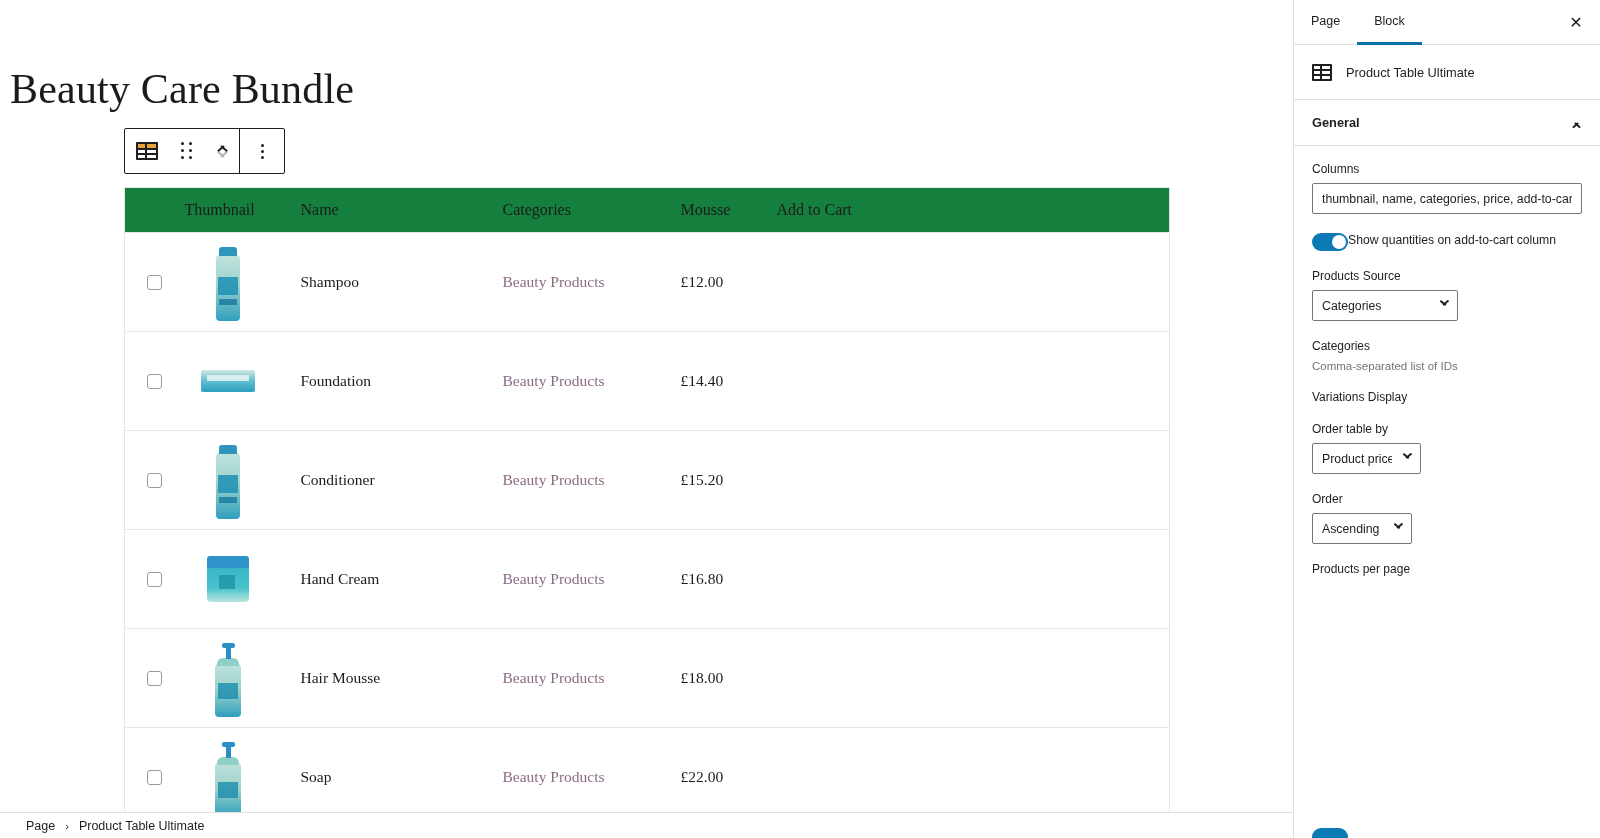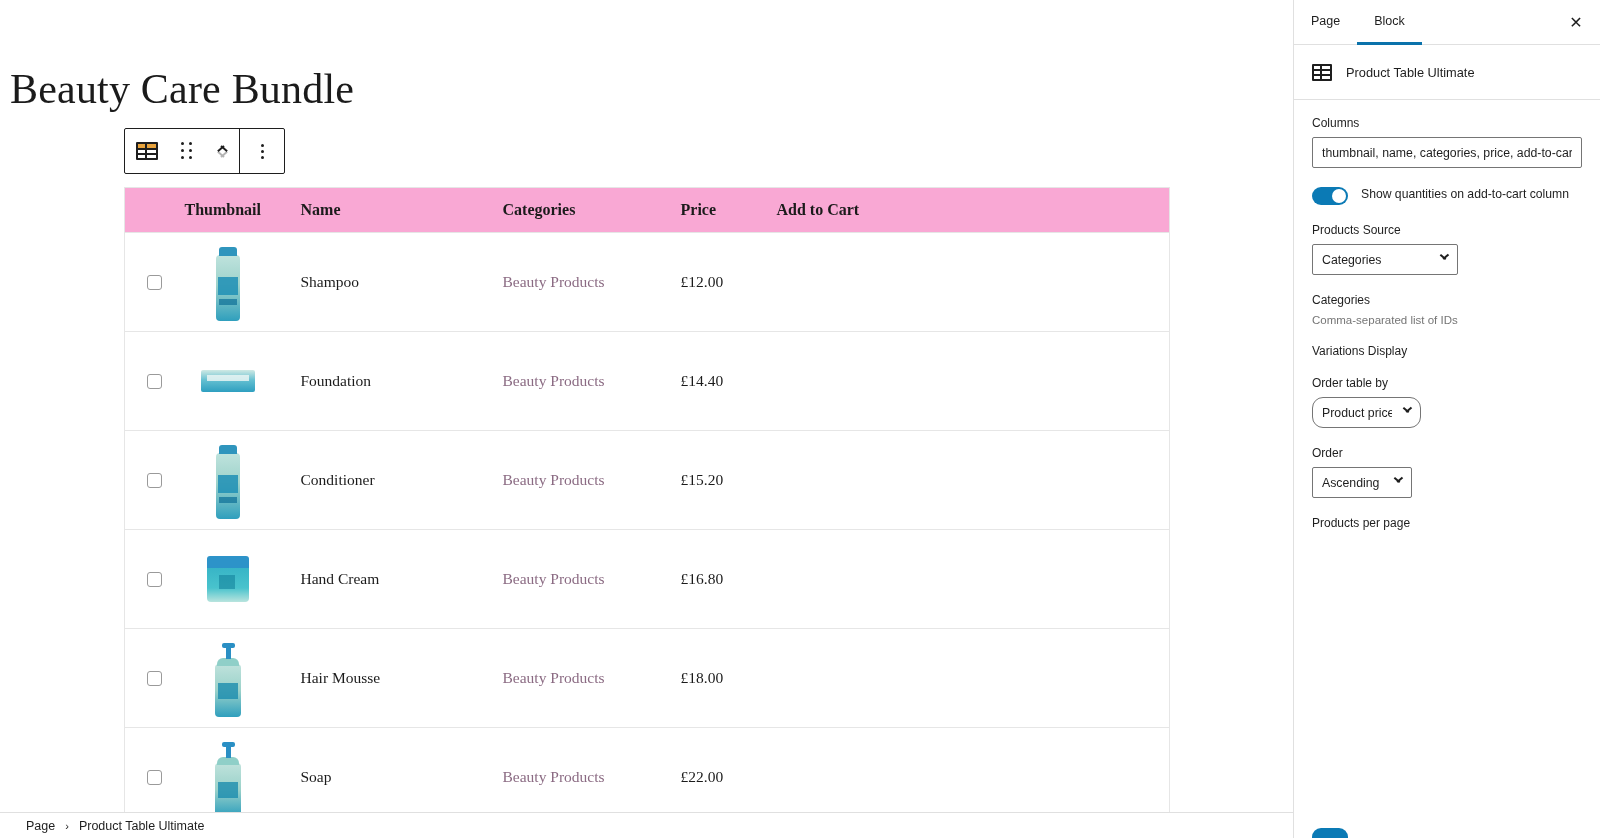--- a/index.html
+++ b/index.html
@@ -76,24 +76,24 @@
   
   .product-table {
     position: absolute; left: 124px; top: 187px;
     width: 1045px;
     border-collapse: collapse;
     font-family: "Liberation Serif", serif;
     background: #fff;
     table-layout: fixed;
   }
   .product-table th {
-    background: #f9a8d4;
+    background: #15803d;
     border-top: 1px solid #e6e6e6;
     border-bottom: 1px solid #e6e6e6;
-    font-size: 16px; font-weight: 700; color: #1b1b1b;
+    font-size: 16px; font-weight: 400; color: #1b1b1b;
     text-align: left;
     padding: 13px 12px;
     height: 42px;
   }
   .product-table th:first-child { border-left: 1px solid #e6e6e6; }
   .product-table th:last-child { border-right: 1px solid #e6e6e6; }
   .product-table td {
     border-bottom: 1px solid #e6e6e6;
     padding: 10px 12px;
     font-size: 15.5px; color: #1b1b1b;
@@ -238,21 +238,21 @@
   .sel-wrap .caret {
     position: absolute; right: 9px; top: 12px; pointer-events: none;
     width: 10px; height: 6px;
   }
   .sel-wrap .caret::before, .sel-wrap .caret::after {
     content: ""; position: absolute; top: 2px; width: 6.5px; height: 1.5px; background: #1e1e1e;
   }
   .sel-wrap .caret::before { left: 0; transform: rotate(40deg); transform-origin: right center; }
   .sel-wrap .caret::after  { right: 0; transform: rotate(-40deg); transform-origin: left center; }
 
-  .toggle-row { display: flex; align-items: flex-start; gap: 13px; margin-bottom: 18px; }
+  .toggle-row { display: flex; align-items: flex-start; margin-bottom: 18px; }
   .toggle {
     flex: none; width: 36px; height: 18px; border-radius: 9px;
     background: #0b7ab5; position: relative; cursor: pointer; margin-top: 1px;
   }
   .toggle .knob {
     position: absolute; top: 2px; right: 2px;
     width: 14px; height: 14px; border-radius: 50%; background: #fff;
   }
   .toggle-label { font-size: 12.2px; color: #1e1e1e; line-height: 1.35; }
 
@@ -309,21 +309,21 @@
         </div>
       </div>
 
       <table class="product-table">
         <thead>
           <tr>
             <th class="col-check"></th>
             <th class="col-thumb">Thumbnail</th>
             <th class="col-name">Name</th>
             <th class="col-cats">Categories</th>
-            <th class="col-price">Price</th>
+            <th class="col-price">Mousse</th>
             <th class="col-cart">Add to Cart</th>
           </tr>
         </thead>
         <tbody>
 
           <tr>
             <td class="col-check">
               <span class="row-check"></span>
             </td>
             <td class="col-thumb">
@@ -475,20 +475,24 @@
     <div class="sb-blockcard">
       <span class="icon-table-block">
         <span class="frame"></span>
         <span class="hline" style="top:5px;"></span>
         <span class="hline" style="top:10px;"></span>
         <span class="vline" style="left:8px;"></span>
       </span>
       <span class="sb-blockname">Product Table Ultimate</span>
     </div>
 
+    <div class="sb-panelhead">
+      <span class="t">General</span>
+      <span class="chev-sm up"></span>
+    </div>
 
     <div class="sb-body">
 
       <div class="field">
         <label class="field-label">Columns</label>
         <input class="txt-input" type="text" value="thumbnail, name, categories, price, add-to-cart" style="">
       </div>
 
       <div class="toggle-row">
         <span class="toggle">
@@ -512,21 +516,21 @@
         <span class="field-help">Comma-separated list of IDs</span>
       </div>
 
       <div class="field">
         <label class="field-label">Variations Display</label>
       </div>
 
       <div class="field">
         <label class="field-label">Order table by</label>
         <span class="sel-wrap">
-          <select style="width:109px;border-radius:11px;">
+          <select style="width:109px;">
             <option>Product price</option>
           </select>
           <span class="caret"></span>
         </span>
       </div>
 
       <div class="field">
         <label class="field-label">Order</label>
         <span class="sel-wrap">
           <select style="width:100px;">

